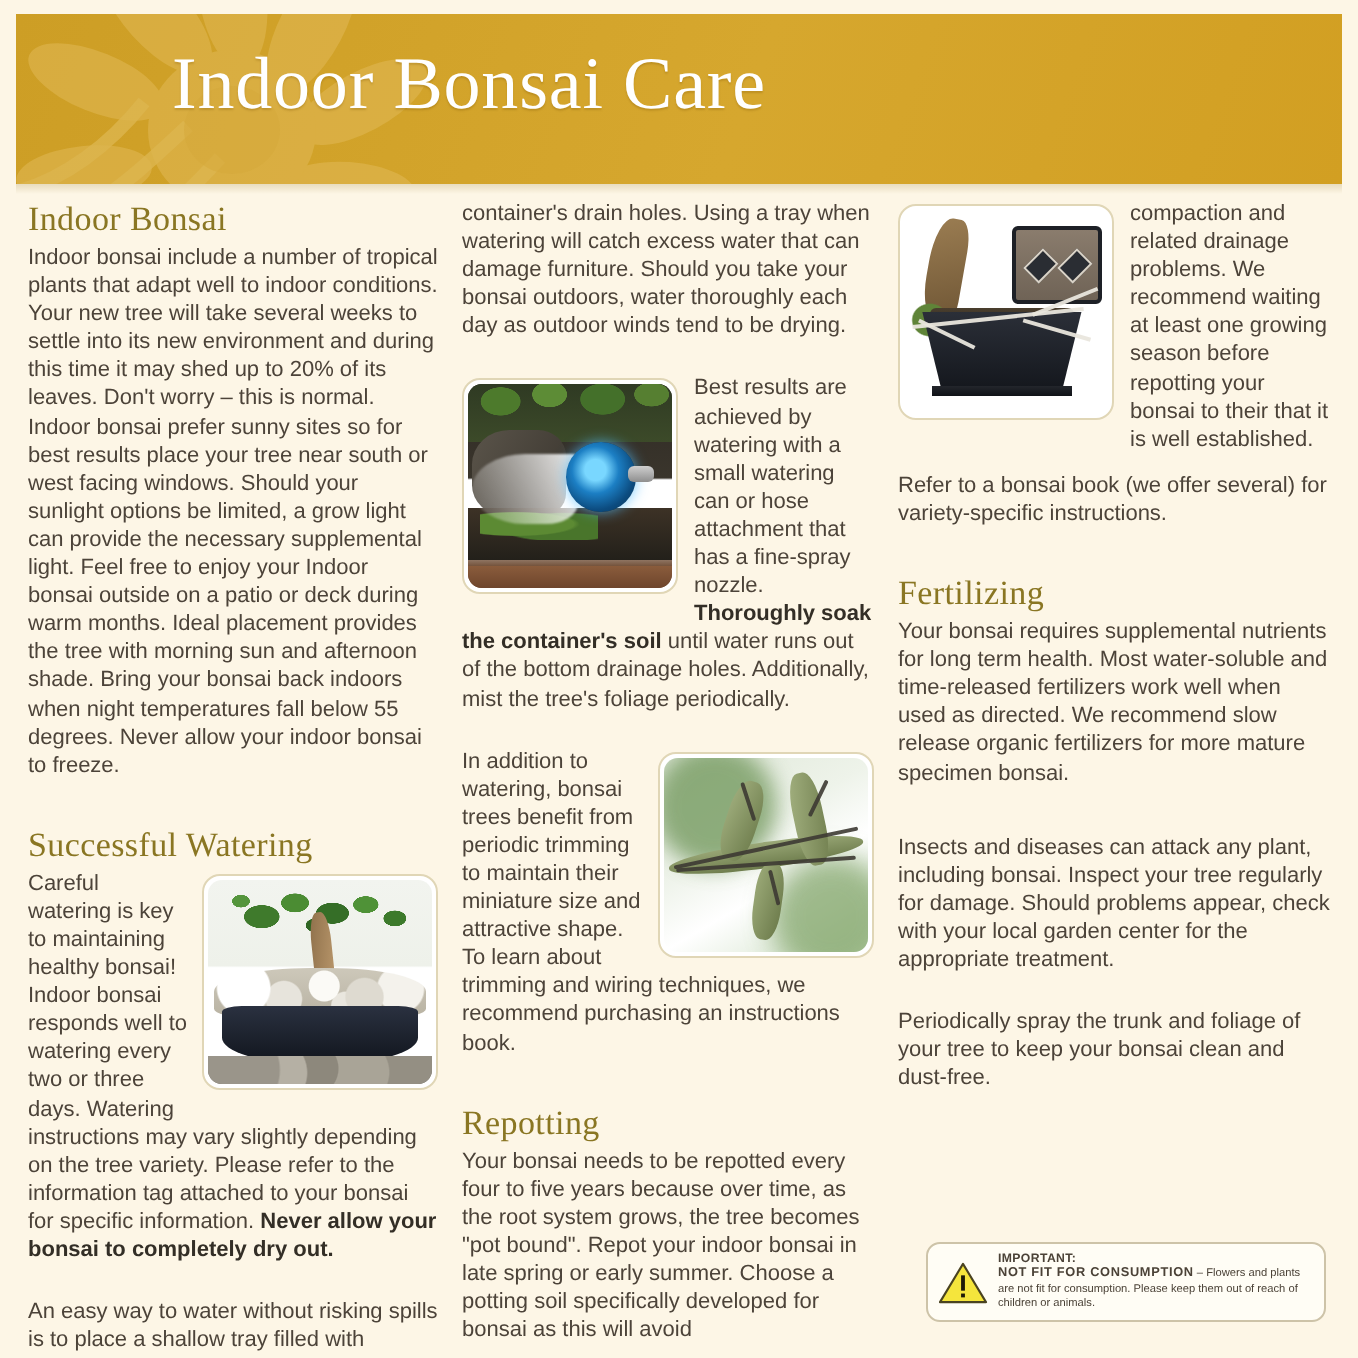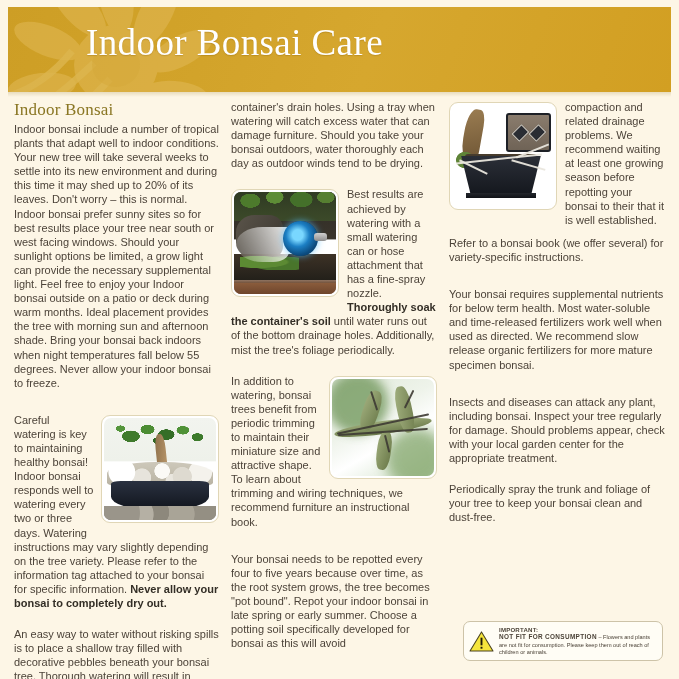--- a/index.html
+++ b/index.html
@@ -201,20 +201,21 @@
   <div class="header-shadow"></div>
 
   <div class="cols">
 
     <div class="col col1">
       <h2 class="sec">Indoor Bonsai</h2>
       <p class="body">Indoor bonsai include a number of tropical plants that adapt well to indoor conditions. Your new tree will take several weeks to settle into its new environment and during this time it may shed up to 20% of its leaves. Don't worry – this is normal. Indoor bonsai prefer sunny sites so for best results place your tree near south or west facing windows. Should your sunlight options be limited, a grow light can provide the necessary supplemental light. Feel free to enjoy your Indoor bonsai outside on a patio or deck during warm months. Ideal placement provides the tree with morning sun and afternoon shade. Bring your bonsai back indoors when night temperatures fall below 55 degrees. Never allow your indoor bonsai to freeze.</p>
 
       <div class="spacer-md"></div>
 
+      <h2 class="sec">Successful Watering</h2>
 
       <div class="photo ph-pot">
         <div class="photo-inner art-pot">
           <div class="leaves"></div>
           <div class="trunk"></div>
           <div class="gravel"></div>
           <div class="bowl"></div>
           <div class="pebbles"></div>
         </div>
       </div>
@@ -258,25 +259,26 @@
           <div class="br3"></div>
           <div class="br4"></div>
           <div class="w" style="left:4%;top:46%;width:92%;transform:rotate(-12deg);"></div>
           <div class="w" style="left:6%;top:54%;width:88%;transform:rotate(-4deg);"></div>
           <div class="w" style="left:31%;top:22%;width:20%;transform:rotate(72deg);"></div>
           <div class="w" style="left:66%;top:20%;width:20%;transform:rotate(-64deg);"></div>
           <div class="w" style="left:45%;top:66%;width:18%;transform:rotate(76deg);"></div>
         </div>
       </div>
 
-      <p class="body">In addition to watering, bonsai trees benefit from periodic trimming to maintain their miniature size and attractive shape. To learn about trimming and wiring techniques, we recommend furniture an instructional book.</p>
+      <p class="body">In addition to watering, bonsai trees benefit from periodic trimming to maintain their miniature size and attractive shape. To learn about trimming and wiring techniques, we recommend purchasing an instructions book.</p>
 
       <div style="clear:both"></div>
       <div class="spacer-md"></div>
 
+      <h2 class="sec">Repotting</h2>
       <p class="body">Your bonsai needs to be repotted every four to five years because over time, as the root system grows, the tree becomes "pot bound". Repot your indoor bonsai in late spring or early summer. Choose a potting soil specifically developed for bonsai as this will avoid</p>
     </div>
 
     <div class="col col3">
       <div class="photo ph-repot">
         <div class="photo-inner art-repot">
           <div class="root"></div>
           <div class="moss"></div>
           <div class="soil"></div>
           <div class="potbody"></div>
@@ -291,21 +293,22 @@
           <div class="wire" style="left:58%;top:58%;width:34%;transform:rotate(16deg);"></div>
         </div>
       </div>
 
       <p class="body">compaction and related drainage problems. We recommend waiting at least one growing season before repotting your bonsai to their that it is well established.</p>
       <div style="clear:both"></div>
       <p class="body">Refer to a bonsai book (we offer several) for variety-specific instructions.</p>
 
       <div class="spacer-md"></div>
 
-      <p class="body">Your bonsai requires supplemental nutrients for below term health. Most water-soluble and time-released fertilizers work well when used as directed. We recommend slow release organic fertilizers for more mature specimen bonsai.</p>
+      <h2 class="sec">Fertilizing</h2>
+      <p class="body">Your bonsai requires supplemental nutrients for long term health. Most water-soluble and time-released fertilizers work well when used as directed. We recommend slow release organic fertilizers for more mature specimen bonsai.</p>
 
       <div class="spacer-md"></div>
 
       <p class="body">Insects and diseases can attack any plant, including bonsai. Inspect your tree regularly for damage. Should problems appear, check with your local garden center for the appropriate treatment.</p>
       <div class="spacer-sm"></div>
       <p class="body">Periodically spray the trunk and foliage of your tree to keep your bonsai clean and dust-free.</p>
     </div>
   </div>
 
   <div class="warn">

